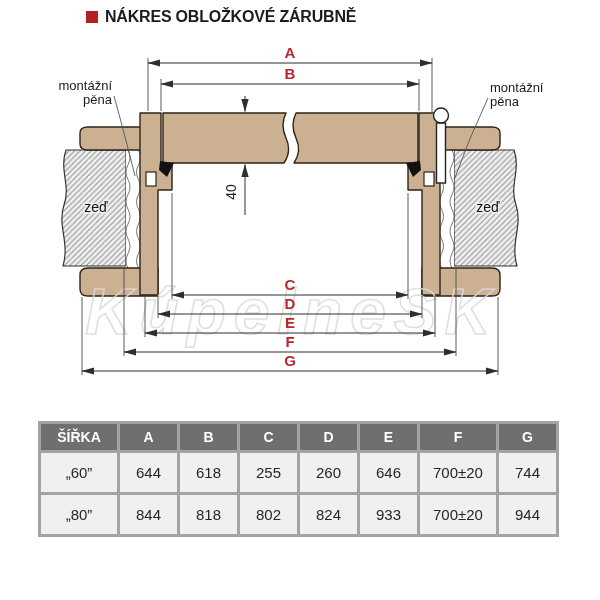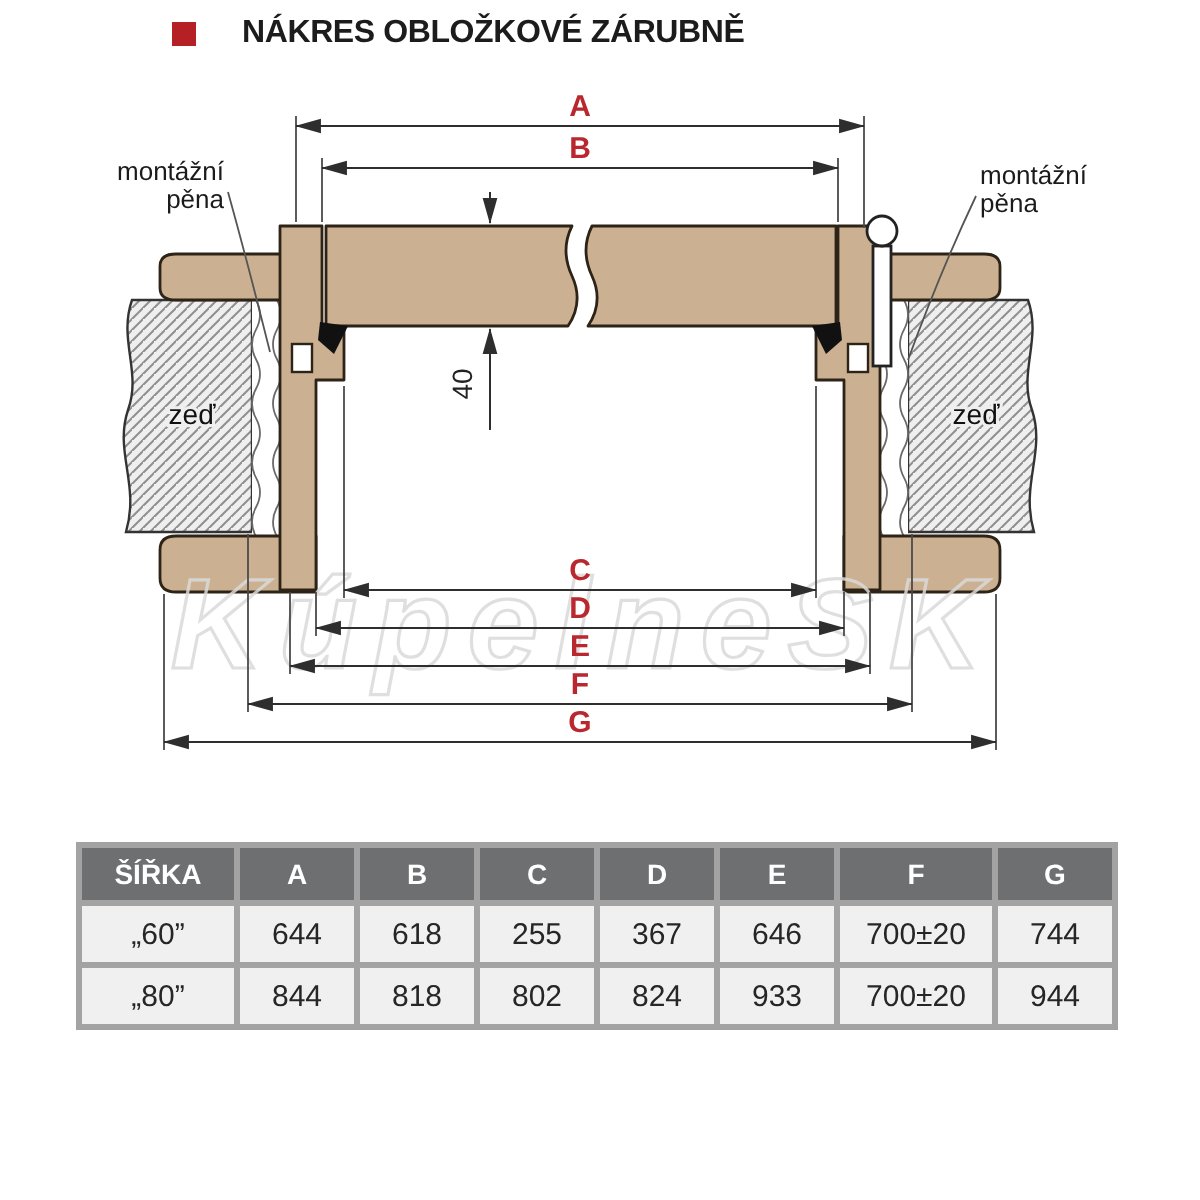--- a/index.html
+++ b/index.html
@@ -1,39 +1,39 @@
 <!DOCTYPE html>
 <html><head>
 <meta charset="utf-8">
 <style>
   html,body{margin:0;padding:0;background:#ffffff;width:600px;height:600px;overflow:hidden;
             font-family:"Liberation Sans", sans-serif;}
   .stage{position:relative;width:600px;height:600px;background:#fff;}
-  .title{position:absolute;left:86px;top:8px;display:flex;align-items:center;gap:23px;}
+  .title{position:absolute;left:86px;top:8px;display:flex;align-items:center;gap:7px;}
   .title .sq{width:12px;height:12px;background:#b52025;display:inline-block;}
   .title h1{margin:0;font-size:16px;font-weight:800;color:#1c1c1c;letter-spacing:-0.2px;}
   svg{position:absolute;left:0;top:0;}
   svg text{font-family:"Liberation Sans", sans-serif;}
   .dl{font-size:15px;font-weight:700;fill:#b9282e;text-anchor:middle;}
   .lbl{font-size:13px;fill:#1b1b1b;}
   .wall-t{font-size:14px;fill:#111;text-anchor:middle;paint-order:stroke;stroke:#efefef;stroke-width:3px;}
   .wm{font-size:64px;font-weight:700;font-style:italic;fill:none;stroke:#dadada;stroke-width:1.6px;
       letter-spacing:8px;text-anchor:middle;opacity:.85;}
   .dim{stroke:#2e2e2e;stroke-width:1;fill:none;}
   .ext{stroke:#4a4a4a;stroke-width:0.9;fill:none;}
   .tan{fill:#cbb192;stroke:#2e2317;stroke-width:1.4;stroke-linejoin:round;}
   .notch{fill:#ffffff;stroke:#2e2317;stroke-width:1.2;}
   .seal{fill:#111;}
   .hinge{fill:#ffffff;stroke:#222;stroke-width:1.4;}
   .leader{stroke:#555;stroke-width:0.9;fill:none;}
   .foamedge{stroke:#6a6a6a;stroke-width:0.9;fill:none;}
   table.size{position:absolute;left:38px;top:421px;border-collapse:separate;border-spacing:3px;
              background:#a3a3a3;table-layout:fixed;}
   table.size th{background:#6e6f71;color:#fff;font-size:14px;font-weight:700;height:26px;padding:0;}
-  table.size td{background:#f0f0f0;color:#262626;font-size:15px;text-align:center;height:28px;padding:0;}
+  table.size td{background:#f0f0f0;color:#262626;font-size:15px;text-align:center;height:39px;padding:0;}
   .c0{width:76px}.c1{width:57px}.c2{width:57px}.c3{width:57px}.c4{width:57px}.c5{width:57px}.c6{width:76px}.c7{width:57px}
 </style>
 </head>
 <body>
 
 <div class="stage">
 
   <div class="title">
     <span class="sq"></span>
     <h1>NÁKRES OBLOŽKOVÉ ZÁRUBNĚ</h1>
@@ -187,21 +187,21 @@
         <th>F</th>
         <th>G</th>
       </tr>
     </thead>
     <tbody>
         <tr>
           <td>„60”</td>
           <td>644</td>
           <td>618</td>
           <td>255</td>
-          <td>367</td>
+          <td>260</td>
           <td>646</td>
           <td>700±20</td>
           <td>744</td>
         </tr>
         <tr>
           <td>„80”</td>
           <td>844</td>
           <td>818</td>
           <td>802</td>
           <td>824</td>

